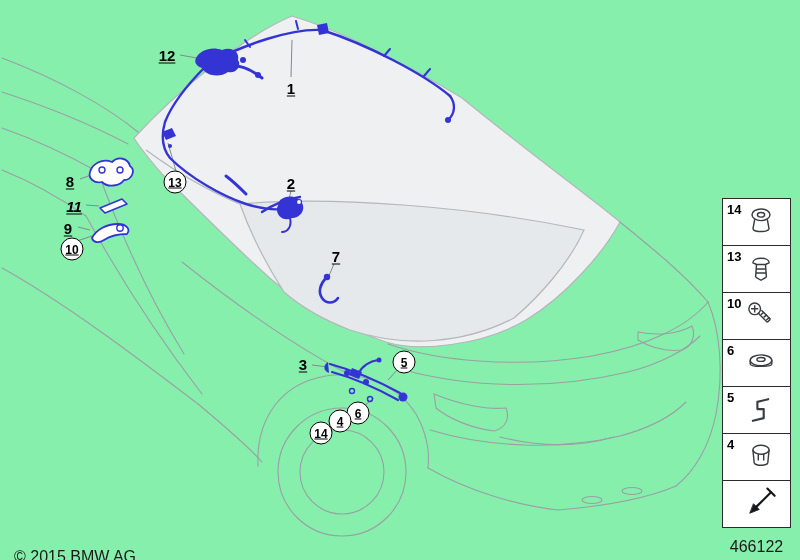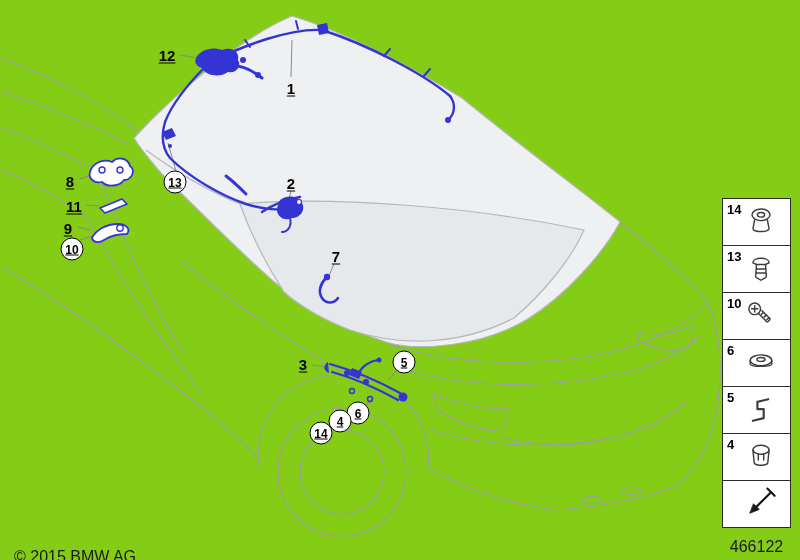--- a/index.html
+++ b/index.html
@@ -1,17 +1,17 @@
 <!DOCTYPE html>
 <html><head>
 <meta charset="utf-8">
 <style>
   * { box-sizing: border-box; margin: 0; padding: 0; }
   html, body { width: 800px; height: 560px; background: #ffffff; font-family: "Liberation Sans", sans-serif; }
-  .stage { position: relative; width: 800px; height: 560px; background: #84cc16; overflow: hidden; }
+  .stage { position: relative; width: 800px; height: 560px; background: #86efac; overflow: hidden; }
   .car-svg { position: absolute; left: 0; top: 0; }
 
   .callout-layer { position: absolute; left: 0; top: 0; width: 800px; height: 560px; pointer-events: none; }
   .callout { position: absolute; transform: translate(-50%, -50%); font-weight: 700; color: #000; cursor: pointer; pointer-events: auto; }
   .callout.plain { font-size: 15px; text-decoration: underline; text-underline-offset: 2px; }
   .callout.circled { width: 23px; height: 23px; border: 1.5px solid #000; border-radius: 50%; background: #fff;
                      display: flex; align-items: center; justify-content: center; font-size: 12px; text-decoration: underline; }
 
   .legend { position: absolute; left: 722px; top: 198px; width: 69px; display: flex; flex-direction: column; }
   .legend-box { position: relative; height: 48px; border: 1px solid #2b2b2b; margin-top: -1px; background: #fff;
@@ -136,21 +136,21 @@
         <circle cx="370" cy="399" r="2.5" stroke-width="1.4"></circle>
       </g>
     </g>
   </svg>
 
   <div class="callout-layer">
       <div class="callout plain" style="left: 167px; top: 55px;">12</div>
       <div class="callout plain" style="left: 291px; top: 88px;">1</div>
       <div class="callout plain" style="left: 70px; top: 181px;">8</div>
       <div class="callout circled" style="left: 175px; top: 182px;">13</div>
-      <div class="callout plain" style="left: 74px; top: 206px;">11</div>
+      <div class="callout plain" style="left: 74px; top: 206px; font-style: italic;">11</div>
       <div class="callout plain" style="left: 68px; top: 228px;">9</div>
       <div class="callout circled" style="left: 72px; top: 249px;">10</div>
       <div class="callout plain" style="left: 291px; top: 183px;">2</div>
       <div class="callout plain" style="left: 336px; top: 256px;">7</div>
       <div class="callout plain" style="left: 303px; top: 364px;">3</div>
       <div class="callout circled" style="left: 404px; top: 362px;">5</div>
       <div class="callout circled" style="left: 358px; top: 413px;">6</div>
       <div class="callout circled" style="left: 340px; top: 421px;">4</div>
       <div class="callout circled" style="left: 321px; top: 433px;">14</div>
     </div>

